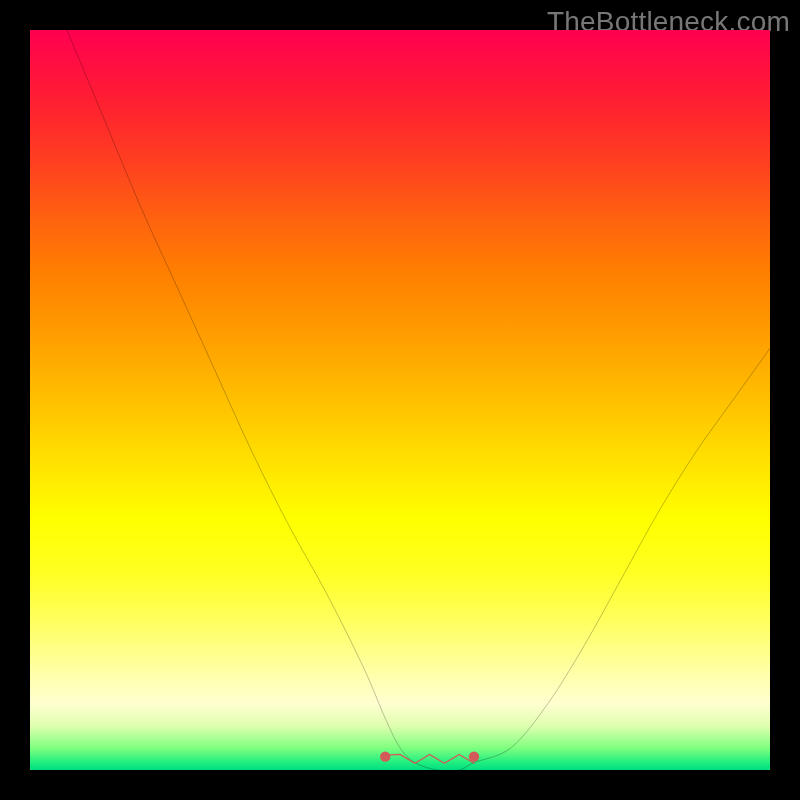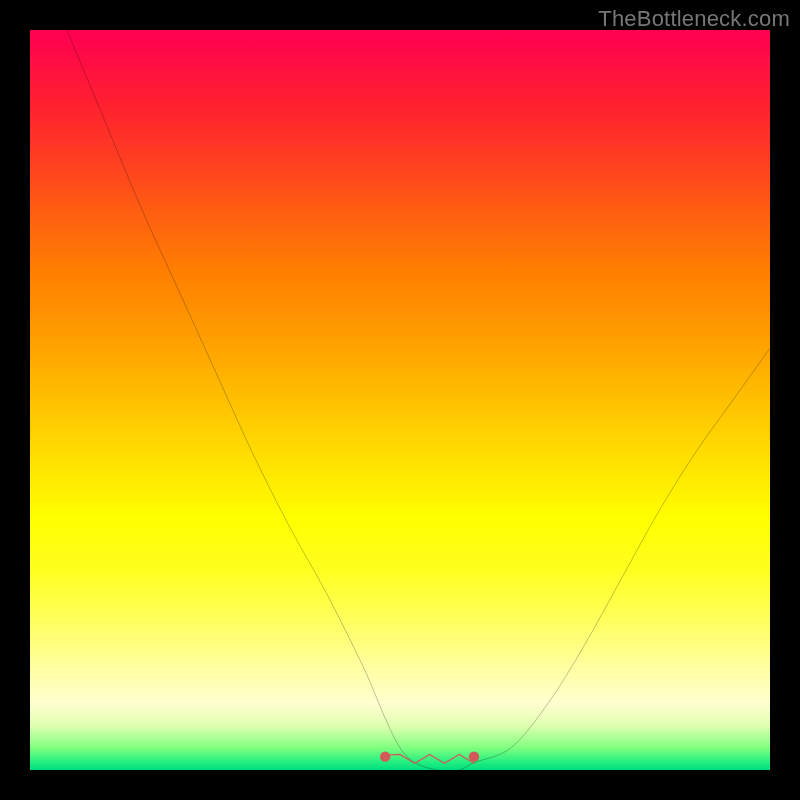--- a/index.html
+++ b/index.html
@@ -49,21 +49,21 @@
     left: 0;
     top: 0;
     width: 740px;
     height: 740px;
   }
   .watermark {
     position: absolute;
     right: 10px;
     top: 6px;
     color: #777;
-    font-size: 22px;
+    font-size: 28px;
     letter-spacing: 0.2px;
   }
 </style>
 </head>
 <body>
 
 <div class="chart-container">
 
   <div class="watermark">TheBottleneck.com</div>
 

